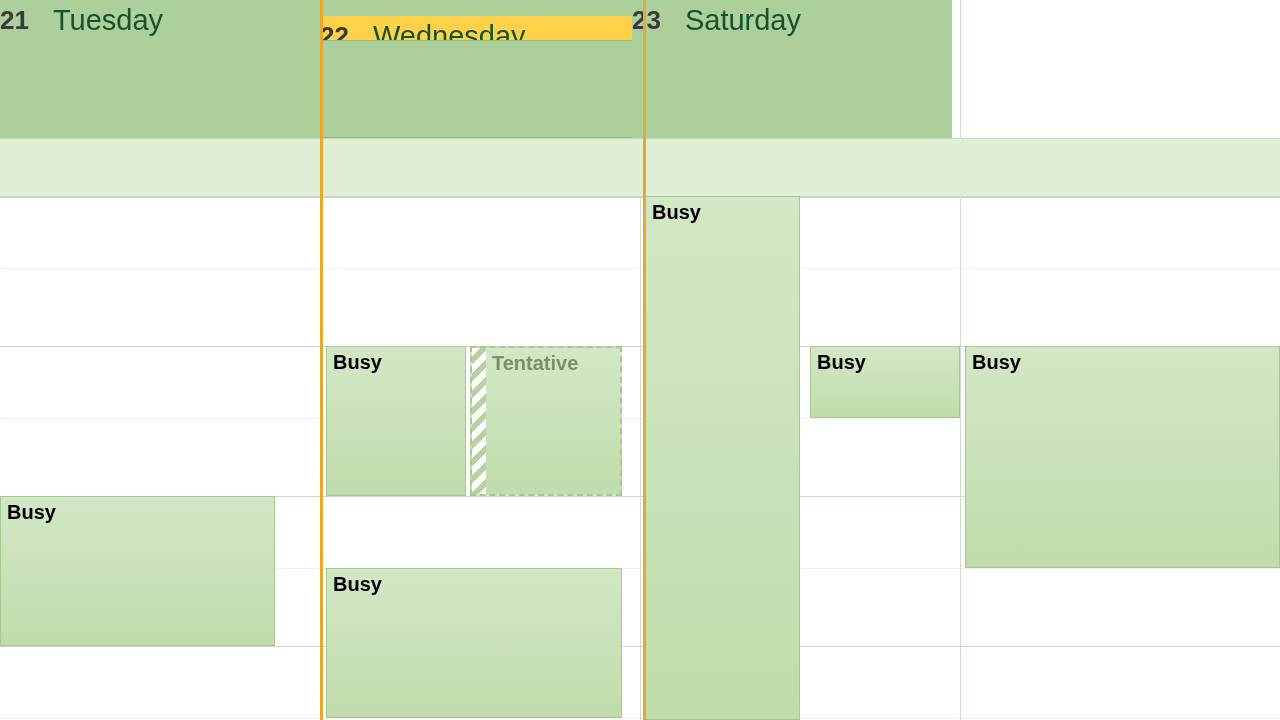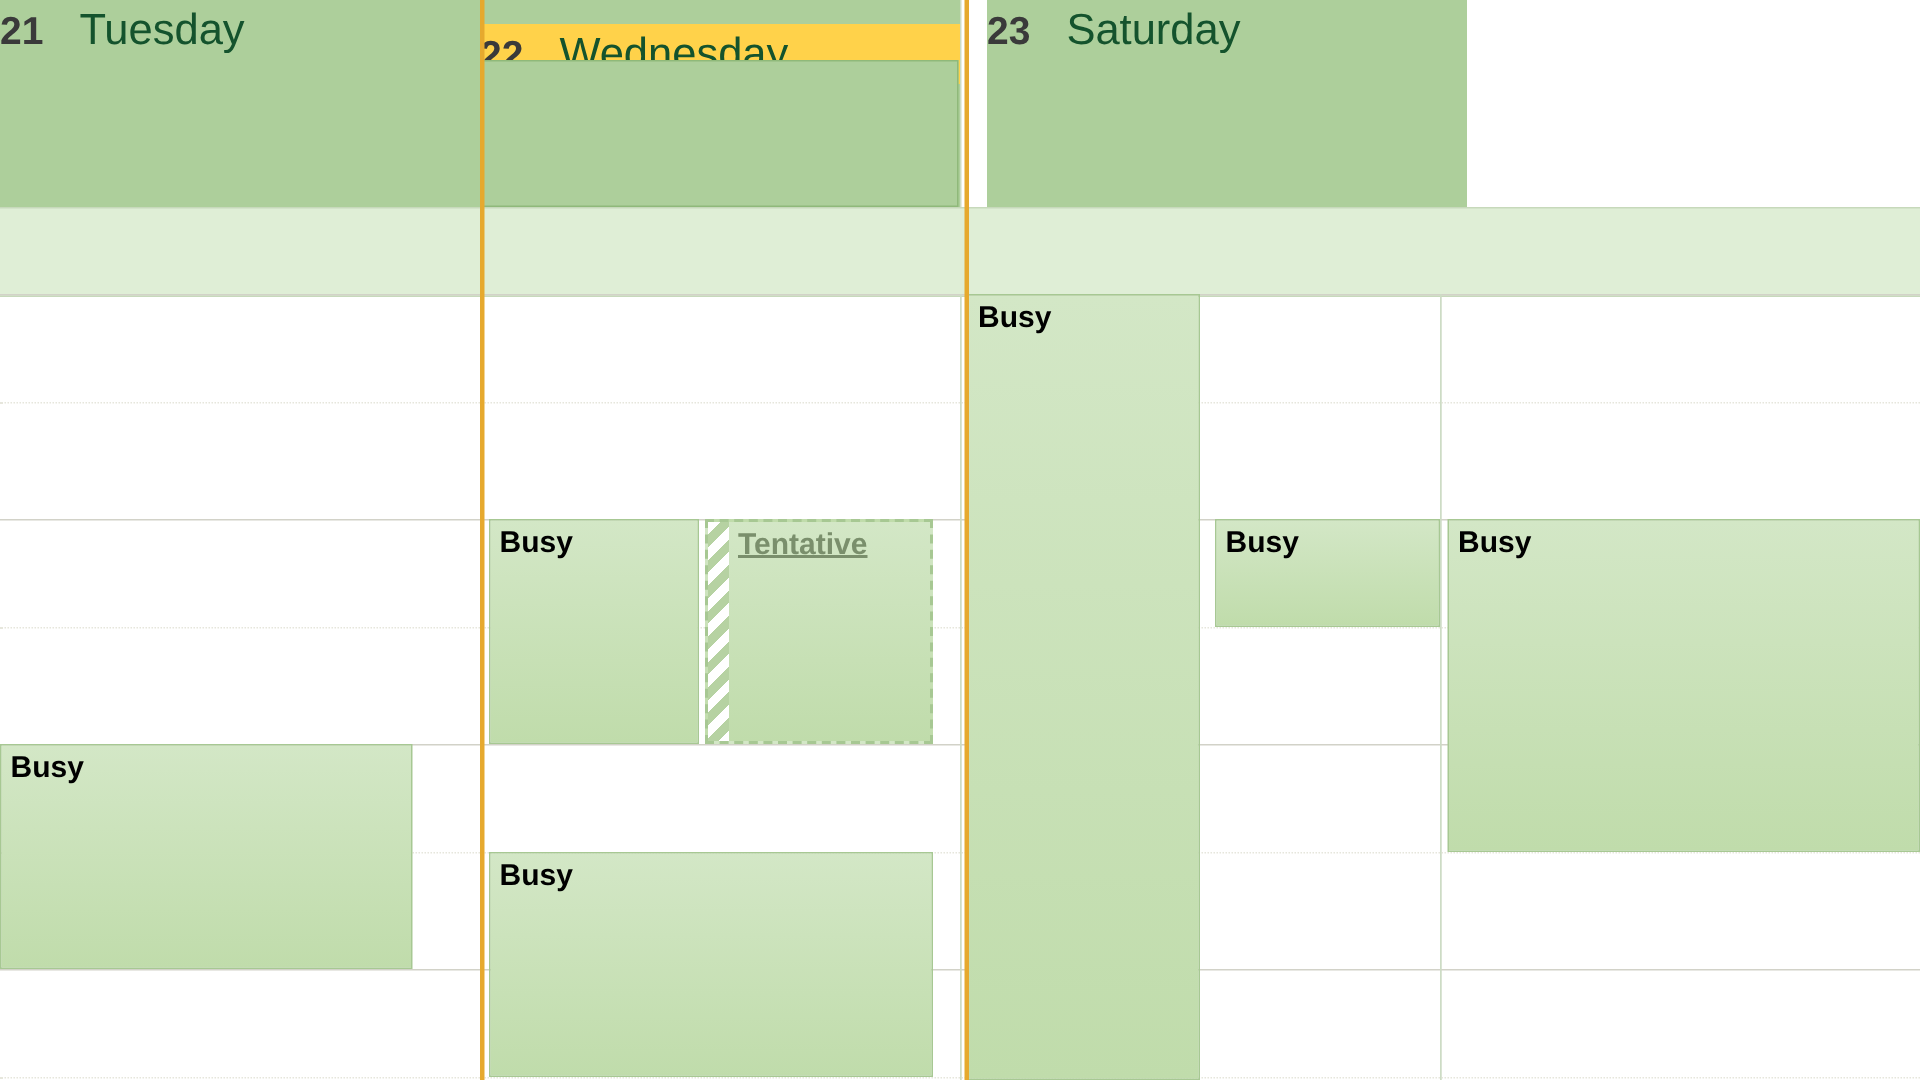--- a/index.html
+++ b/index.html
@@ -161,21 +161,21 @@
   <div class="day-header" style="left:320px;width:320px">
     <div class="today-header-cap">
       <div class="day-header-inner">
         <span class="day-header-num">22</span>
         <span class="day-header-name">Wednesday</span>
       </div>
     </div>
     <div class="today-allday"></div>
   </div>
 
-  <div class="day-header" style="left:658px;width:320px">
+  <div class="day-header" style="left:632px;width:320px">
     <div class="day-header-inner">
       <span class="day-header-num">23</span>
       <span class="day-header-name">Saturday</span>
     </div>
   </div>
 
 
   <div class="allday-row"></div>
 
   <div class="grid-body">
@@ -193,21 +193,21 @@
     <div class="col-border" style="left:960px"></div>
 
     <div class="event" style="left:0px; width:275px; top:300px; height:150px;">
       <span>Busy</span>
     </div>
 
     <div class="event" style="left:326px; width:140px; top:150px; height:150px;">
       <span>Busy</span>
     </div>
 
-    <div class="event tentative" style="left:470px; width:152px; top:150px; height:150px;text-decoration:underline;">
+    <div class="event tentative" style="left:470px; width:152px; top:150px; height:150px;">
       <span>Tentative</span>
     </div>
 
     <div class="event" style="left:326px; width:296px; top:372px; height:150px;">
       <span>Busy</span>
     </div>
 
     <div class="event" style="left:645px; width:155px; top:0px; height:524px;">
       <span>Busy</span>
     </div>

